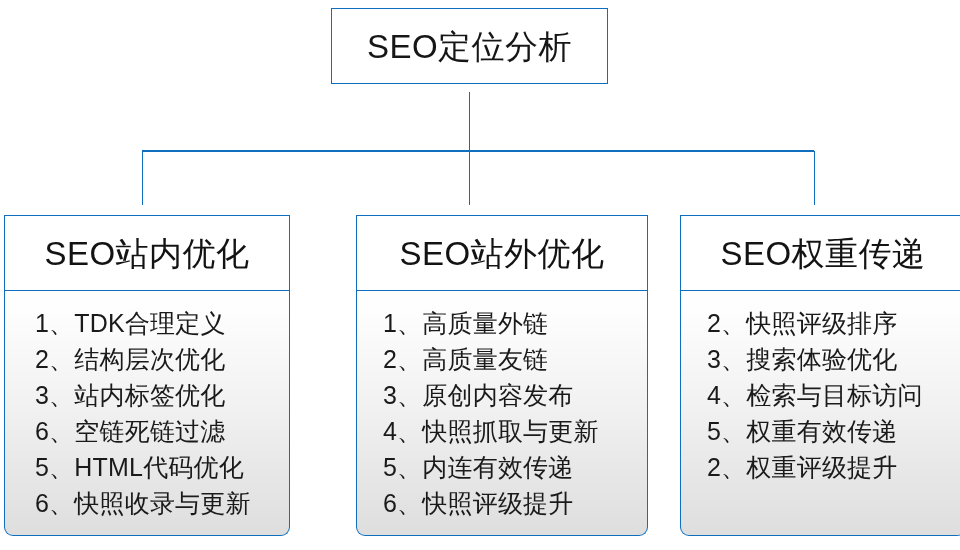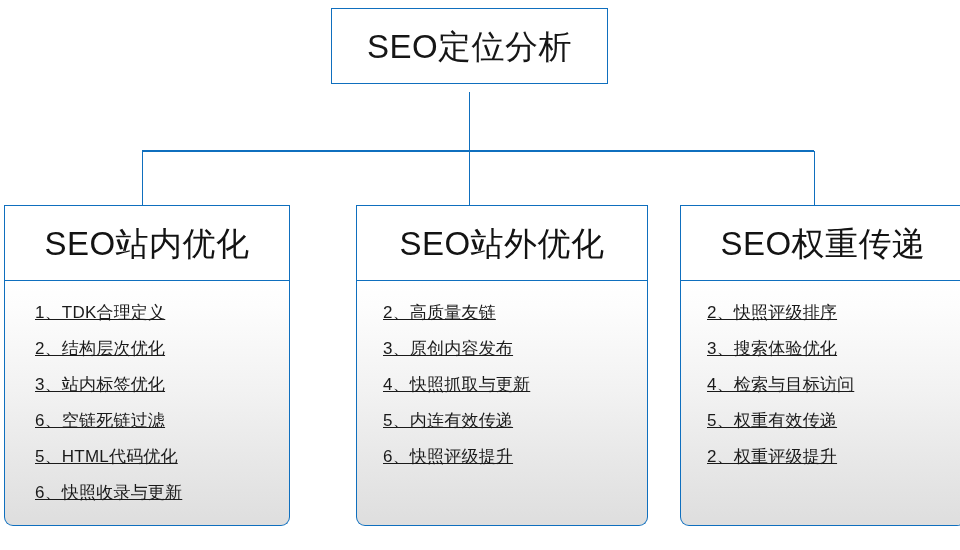--- a/index.html
+++ b/index.html
@@ -48,21 +48,21 @@
     font-size: 33px;
     color: #161616;
     letter-spacing: 0.5px;
     line-height: 1;
     white-space: nowrap;
   }
 
   
   .branch {
     position: absolute;
-    top: 205px;
+    top: 215px;
     border-radius: 16px;
   }
   .branch-header {
     box-sizing: border-box;
     border: 1.6px solid #0f6fbe;
     background: #ffffff;
     height: 76px;
     display: flex;
     align-items: center;
     justify-content: center;
@@ -79,28 +79,27 @@
     border: 1.6px solid #0f6fbe;
     border-top: none;
     border-bottom-left-radius: 9px;
     border-bottom-right-radius: 9px;
     background: linear-gradient(to bottom, #ffffff 0%, #fdfdfd 10%, #f2f2f2 45%, #e7e7e7 75%, #dedede 100%);
     height: 245px;
     padding: 14px 0 0 0;
     overflow: hidden;
   }
   .list-item {
-    font-size: 17px;
+    font-size: 25px;
     color: #1a1a1a;
     line-height: 36px;
     height: 36px;
     padding-left: 30px;
     white-space: nowrap;
     letter-spacing: 0.2px;
-    text-decoration: underline;
   }
 
   
   .branch.col1 { left: 4px;   width: 286px; }
   .branch.col2 { left: 333px; width: 292px; padding-left: 23px; }
   .branch.col3 { left: 672px; width: 286px; padding-left: 8px; }
 
   .branch.col2 .list-item { padding-left: 26px; }
   .branch.col3 .list-item { padding-left: 26px; }
 </style>
@@ -138,20 +137,21 @@
       <div class="list-item">5、HTML代码优化</div>
       <div class="list-item">6、快照收录与更新</div>
     </div>
   </div>
 
   <div class="branch col2">
     <div class="branch-header">
       <span class="branch-title">SEO站外优化</span>
     </div>
     <div class="branch-list">
+      <div class="list-item">1、高质量外链</div>
       <div class="list-item">2、高质量友链</div>
       <div class="list-item">3、原创内容发布</div>
       <div class="list-item">4、快照抓取与更新</div>
       <div class="list-item">5、内连有效传递</div>
       <div class="list-item">6、快照评级提升</div>
     </div>
   </div>
 
   <div class="branch col3">
     <div class="branch-header">

